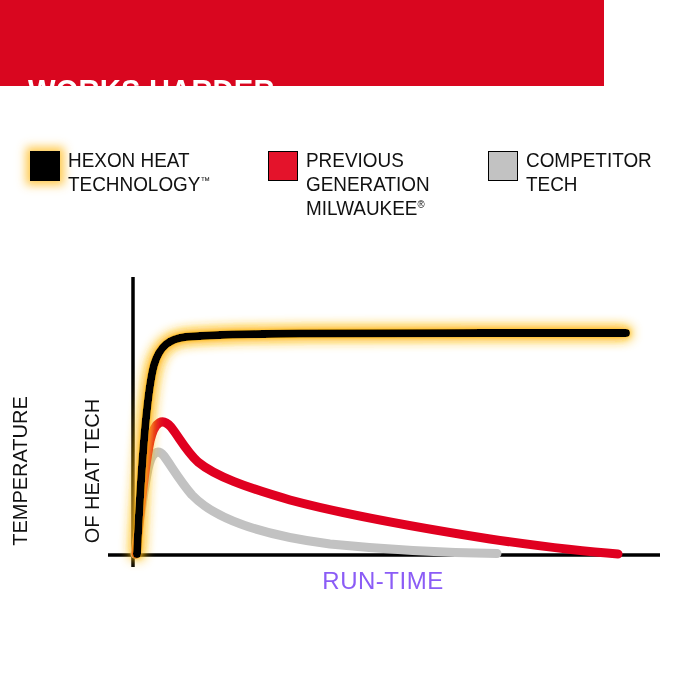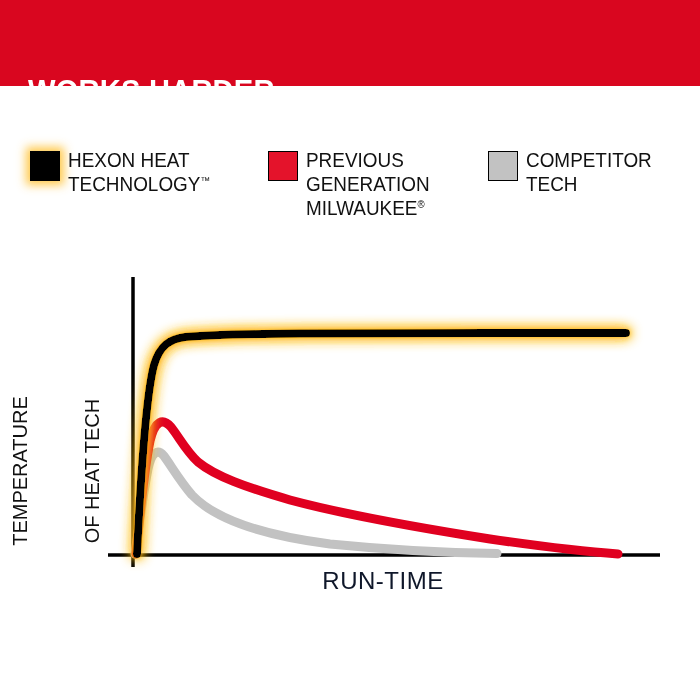--- a/index.html
+++ b/index.html
@@ -13,23 +13,24 @@
     font-family: "Liberation Sans", sans-serif;
     overflow: hidden;
     position: relative;
   }
 
   
   #header-banner {
     position: absolute;
     left: 0;
     top: 0;
-    width: 700px;
+    width: 568px;
     height: 86px;
     background: #d9061f;
+    padding-left: 36px;
   }
   #banner-title {
     position: absolute;
     left: 28px;
     top: 7px;
     color: #ffffff;
     font-family: "Liberation Sans Narrow", "Liberation Sans", sans-serif;
     font-weight: bold;
     font-size: 31px;
     line-height: 34px;
@@ -114,21 +115,21 @@
   }
   #y-axis-label .line { display: block; }
   #x-axis-label {
     position: absolute;
     left: 133px;
     top: 312px;
     width: 500px;
     text-align: center;
     font-family: "Liberation Sans Narrow", "Liberation Sans", sans-serif;
     font-size: 24px;
-    color: #0f172a;
+    color: #8b5cf6;
     letter-spacing: 0.5px;
   }
 </style>
 </head>
 <body>
 
 <div id="header-banner">
   <div id="banner-title">
     <span class="line">WORKS HARDER</span>
     <span class="line">IN FREEZING TEMPS</span>

